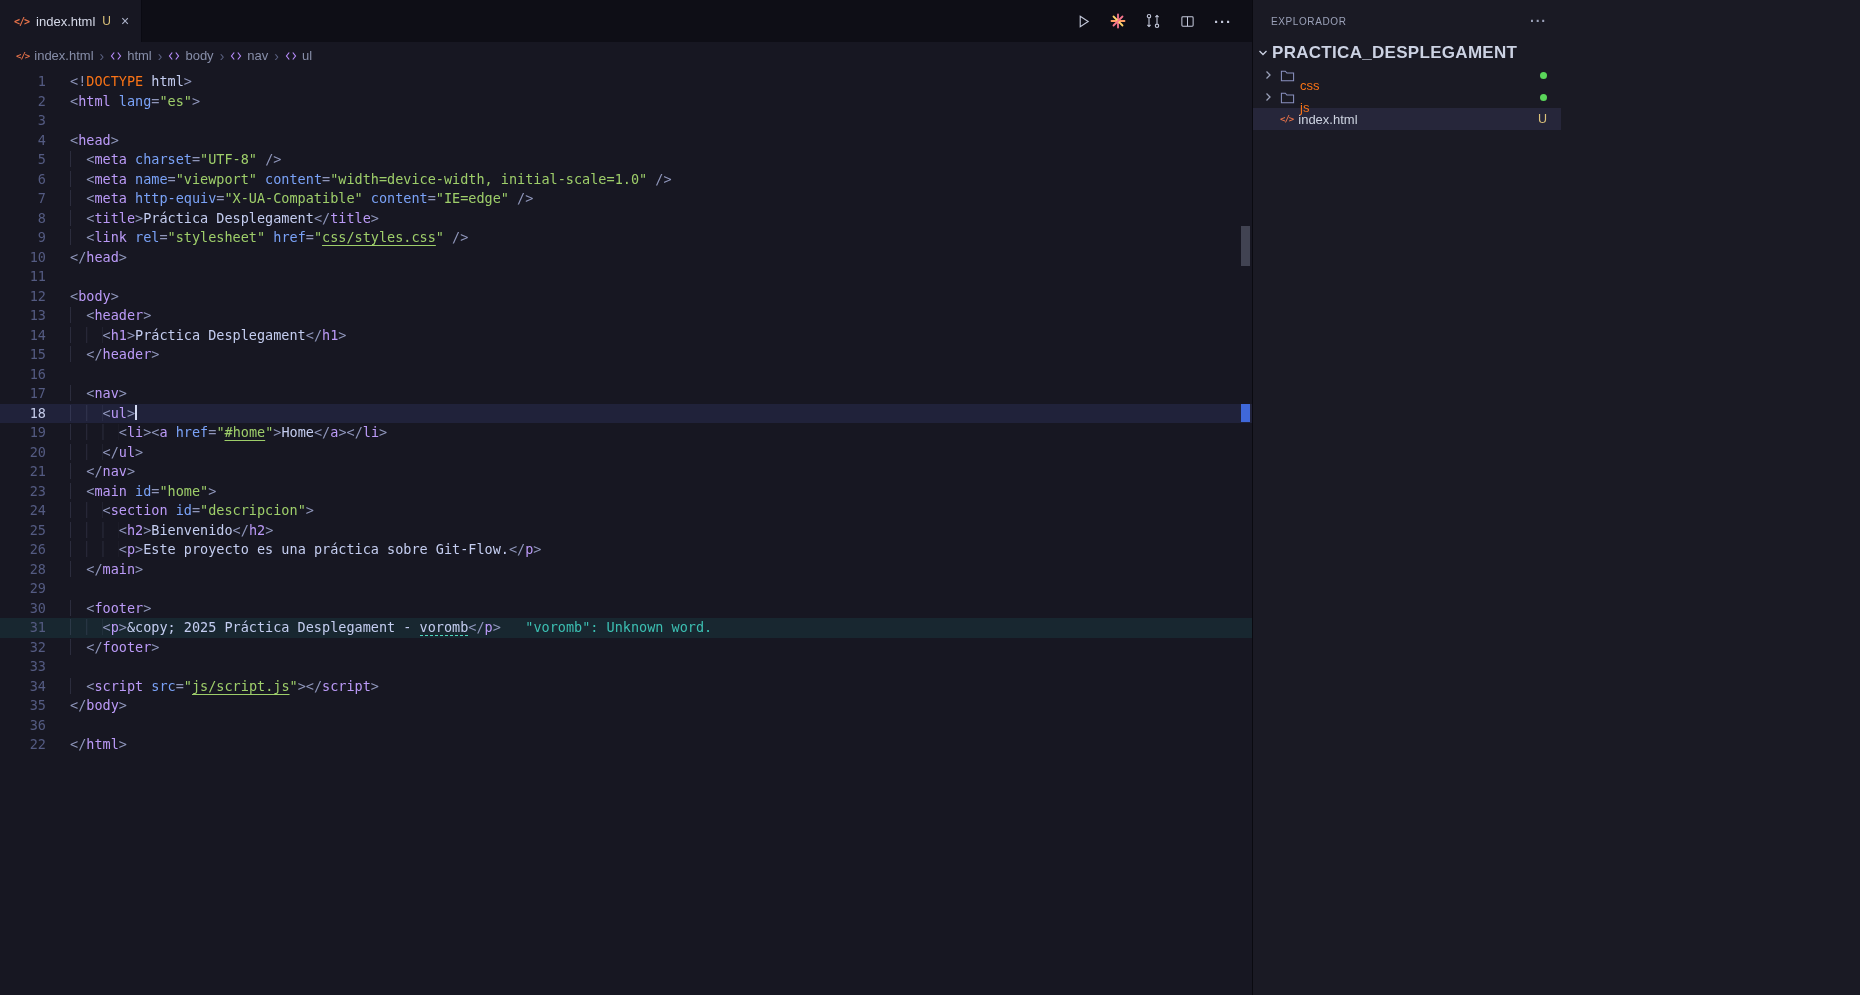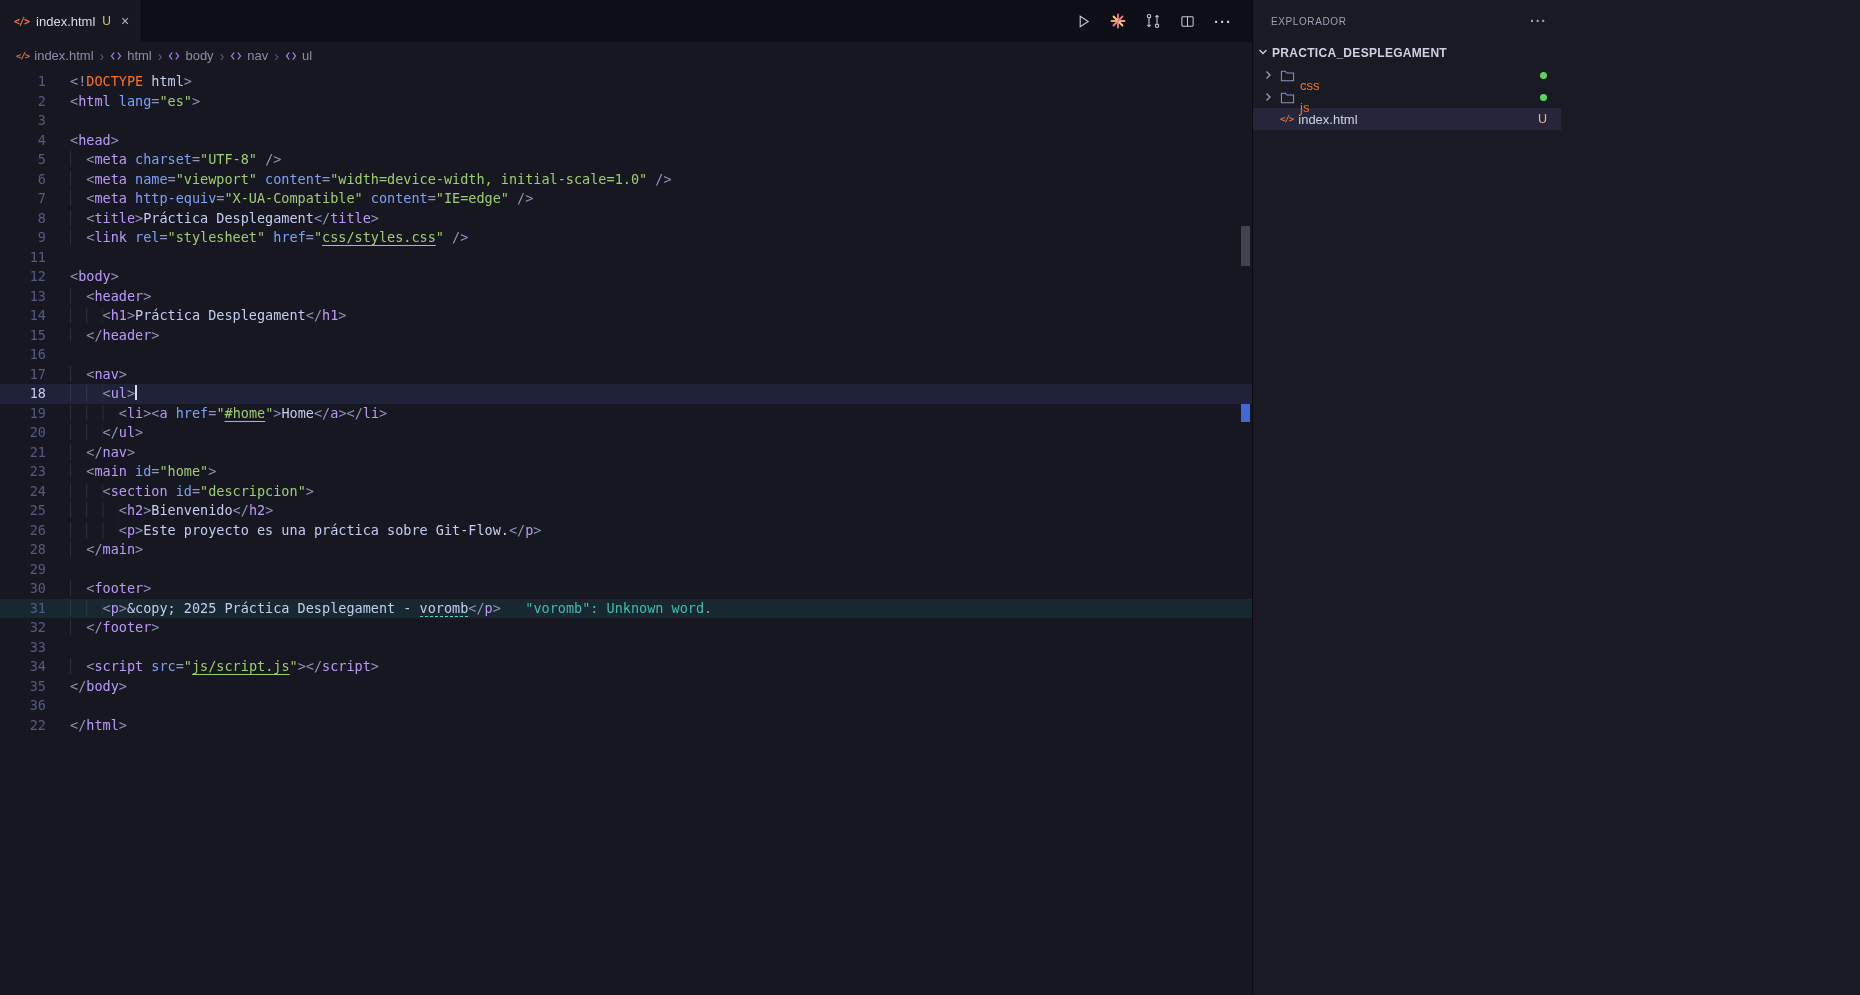--- a/index.html
+++ b/index.html
@@ -55,21 +55,21 @@
 
   
   .sidebar{position:absolute;left:1252px;top:0;width:608px;height:995px;background:#1a1a24;
            border-left:1px solid #0a0a10;color:#c8cede;}
   .sb-content{width:308px;}
   .sb-top{height:42px;display:flex;align-items:center;justify-content:space-between;
           padding:0 14px 0 18px;}
   .sb-title{font-size:10px;letter-spacing:0.6px;color:#9ba1b8;}
   .sb-more{font-size:14px;color:#9ba1b8;letter-spacing:1px;font-weight:bold;cursor:pointer;}
   .sb-section{height:22px;display:flex;align-items:center;gap:4px;padding-left:5px;
-              font-size:12px;font-weight:bold;letter-spacing:0.3px;color:#ccd2e3;cursor:pointer;}
+              font-size:17px;font-weight:bold;letter-spacing:0.3px;color:#ccd2e3;cursor:pointer;}
   .trow{height:22px;display:flex;align-items:center;gap:5px;padding-left:8px;font-size:13px;cursor:pointer;}
   .trow.sel{background:#26263a;}
   .trow .chev{width:14px;display:flex;justify-content:center;}
   .trow .spacer{width:14px;}
   .trow .lbl-folder{color:#f97316;margin-top:21px;}
   .trow .lbl-file{color:#cdd3e0;}
   .trow .badge{margin-left:auto;padding-right:14px;display:flex;align-items:center;}
   .dot{width:7px;height:7px;border-radius:50%;background:#5ad65a;}
   .ubadge{color:#dcc27a;font-size:12.5px;}
   .trow .fico{font-family:"DejaVu Sans Mono",monospace;font-size:9px;font-weight:bold;color:#e8734a;letter-spacing:-1px;}
@@ -171,20 +171,21 @@
     <div class="code" id="code">
         <div class="line"><span class="ln">1</span><span class="gut"></span><span class="lc"><span class="tk-p">&lt;!</span><span class="tk-d">DOCTYPE</span><span class="tk-x"> html</span><span class="tk-p">&gt;</span></span></div>
         <div class="line"><span class="ln">2</span><span class="gut"></span><span class="lc"><span class="tk-p">&lt;</span><span class="tk-t">html</span><span class="tk-a"> lang</span><span class="tk-p">=</span><span class="tk-s">"es"</span><span class="tk-p">&gt;</span></span></div>
         <div class="line"><span class="ln">3</span><span class="gut"></span><span class="lc"></span></div>
         <div class="line"><span class="ln">4</span><span class="gut"></span><span class="lc"><span class="tk-p">&lt;</span><span class="tk-t">head</span><span class="tk-p">&gt;</span></span></div>
         <div class="line"><span class="ln">5</span><span class="gut"></span><span class="lc"><span class="tk-w">  </span><span class="tk-p">&lt;</span><span class="tk-t">meta</span><span class="tk-a"> charset</span><span class="tk-p">=</span><span class="tk-s">"UTF-8"</span><span class="tk-p"> /&gt;</span></span></div>
         <div class="line"><span class="ln">6</span><span class="gut"></span><span class="lc"><span class="tk-w">  </span><span class="tk-p">&lt;</span><span class="tk-t">meta</span><span class="tk-a"> name</span><span class="tk-p">=</span><span class="tk-s">"viewport"</span><span class="tk-a"> content</span><span class="tk-p">=</span><span class="tk-s">"width=device-width, initial-scale=1.0"</span><span class="tk-p"> /&gt;</span></span></div>
         <div class="line"><span class="ln">7</span><span class="gut"></span><span class="lc"><span class="tk-w">  </span><span class="tk-p">&lt;</span><span class="tk-t">meta</span><span class="tk-a"> http-equiv</span><span class="tk-p">=</span><span class="tk-s">"X-UA-Compatible"</span><span class="tk-a"> content</span><span class="tk-p">=</span><span class="tk-s">"IE=edge"</span><span class="tk-p"> /&gt;</span></span></div>
         <div class="line"><span class="ln">8</span><span class="gut"></span><span class="lc"><span class="tk-w">  </span><span class="tk-p">&lt;</span><span class="tk-t">title</span><span class="tk-p">&gt;</span><span class="tk-x">Práctica Desplegament</span><span class="tk-p">&lt;/</span><span class="tk-t">title</span><span class="tk-p">&gt;</span></span></div>
         <div class="line"><span class="ln">9</span><span class="gut"></span><span class="lc"><span class="tk-w">  </span><span class="tk-p">&lt;</span><span class="tk-t">link</span><span class="tk-a"> rel</span><span class="tk-p">=</span><span class="tk-s">"stylesheet"</span><span class="tk-a"> href</span><span class="tk-p">=</span><span class="tk-s">"</span><span class="tk-lnk">css/styles.css</span><span class="tk-s">"</span><span class="tk-p"> /&gt;</span></span></div>
+        <div class="line"><span class="ln">10</span><span class="gut"></span><span class="lc"><span class="tk-p">&lt;/</span><span class="tk-t">head</span><span class="tk-p">&gt;</span></span></div>
         <div class="line"><span class="ln">11</span><span class="gut"></span><span class="lc"></span></div>
         <div class="line"><span class="ln">12</span><span class="gut"></span><span class="lc"><span class="tk-p">&lt;</span><span class="tk-t">body</span><span class="tk-p">&gt;</span></span></div>
         <div class="line"><span class="ln">13</span><span class="gut"></span><span class="lc"><span class="tk-w">  </span><span class="tk-p">&lt;</span><span class="tk-t">header</span><span class="tk-p">&gt;</span></span></div>
         <div class="line"><span class="ln">14</span><span class="gut"></span><span class="lc"><span class="tk-w">    </span><span class="tk-p">&lt;</span><span class="tk-t">h1</span><span class="tk-p">&gt;</span><span class="tk-x">Práctica Desplegament</span><span class="tk-p">&lt;/</span><span class="tk-t">h1</span><span class="tk-p">&gt;</span></span></div>
         <div class="line"><span class="ln">15</span><span class="gut"></span><span class="lc"><span class="tk-w">  </span><span class="tk-p">&lt;/</span><span class="tk-t">header</span><span class="tk-p">&gt;</span></span></div>
         <div class="line"><span class="ln">16</span><span class="gut"></span><span class="lc"></span></div>
         <div class="line"><span class="ln">17</span><span class="gut"></span><span class="lc"><span class="tk-w">  </span><span class="tk-p">&lt;</span><span class="tk-t">nav</span><span class="tk-p">&gt;</span></span></div>
         <div class="line cur"><span class="ln">18</span><span class="gut"></span><span class="lc"><span class="tk-w">    </span><span class="tk-p">&lt;</span><span class="tk-t">ul</span><span class="tk-p">&gt;</span><span class="cursor"></span></span></div>
         <div class="line"><span class="ln">19</span><span class="gut"></span><span class="lc"><span class="tk-w">      </span><span class="tk-p">&lt;</span><span class="tk-t">li</span><span class="tk-p">&gt;</span><span class="tk-p">&lt;</span><span class="tk-t">a</span><span class="tk-a"> href</span><span class="tk-p">=</span><span class="tk-s">"</span><span class="tk-lnk">#home</span><span class="tk-s">"</span><span class="tk-p">&gt;</span><span class="tk-x">Home</span><span class="tk-p">&lt;/</span><span class="tk-t">a</span><span class="tk-p">&gt;</span><span class="tk-p">&lt;/</span><span class="tk-t">li</span><span class="tk-p">&gt;</span></span></div>
         <div class="line"><span class="ln">20</span><span class="gut"></span><span class="lc"><span class="tk-w">    </span><span class="tk-p">&lt;/</span><span class="tk-t">ul</span><span class="tk-p">&gt;</span></span></div>

